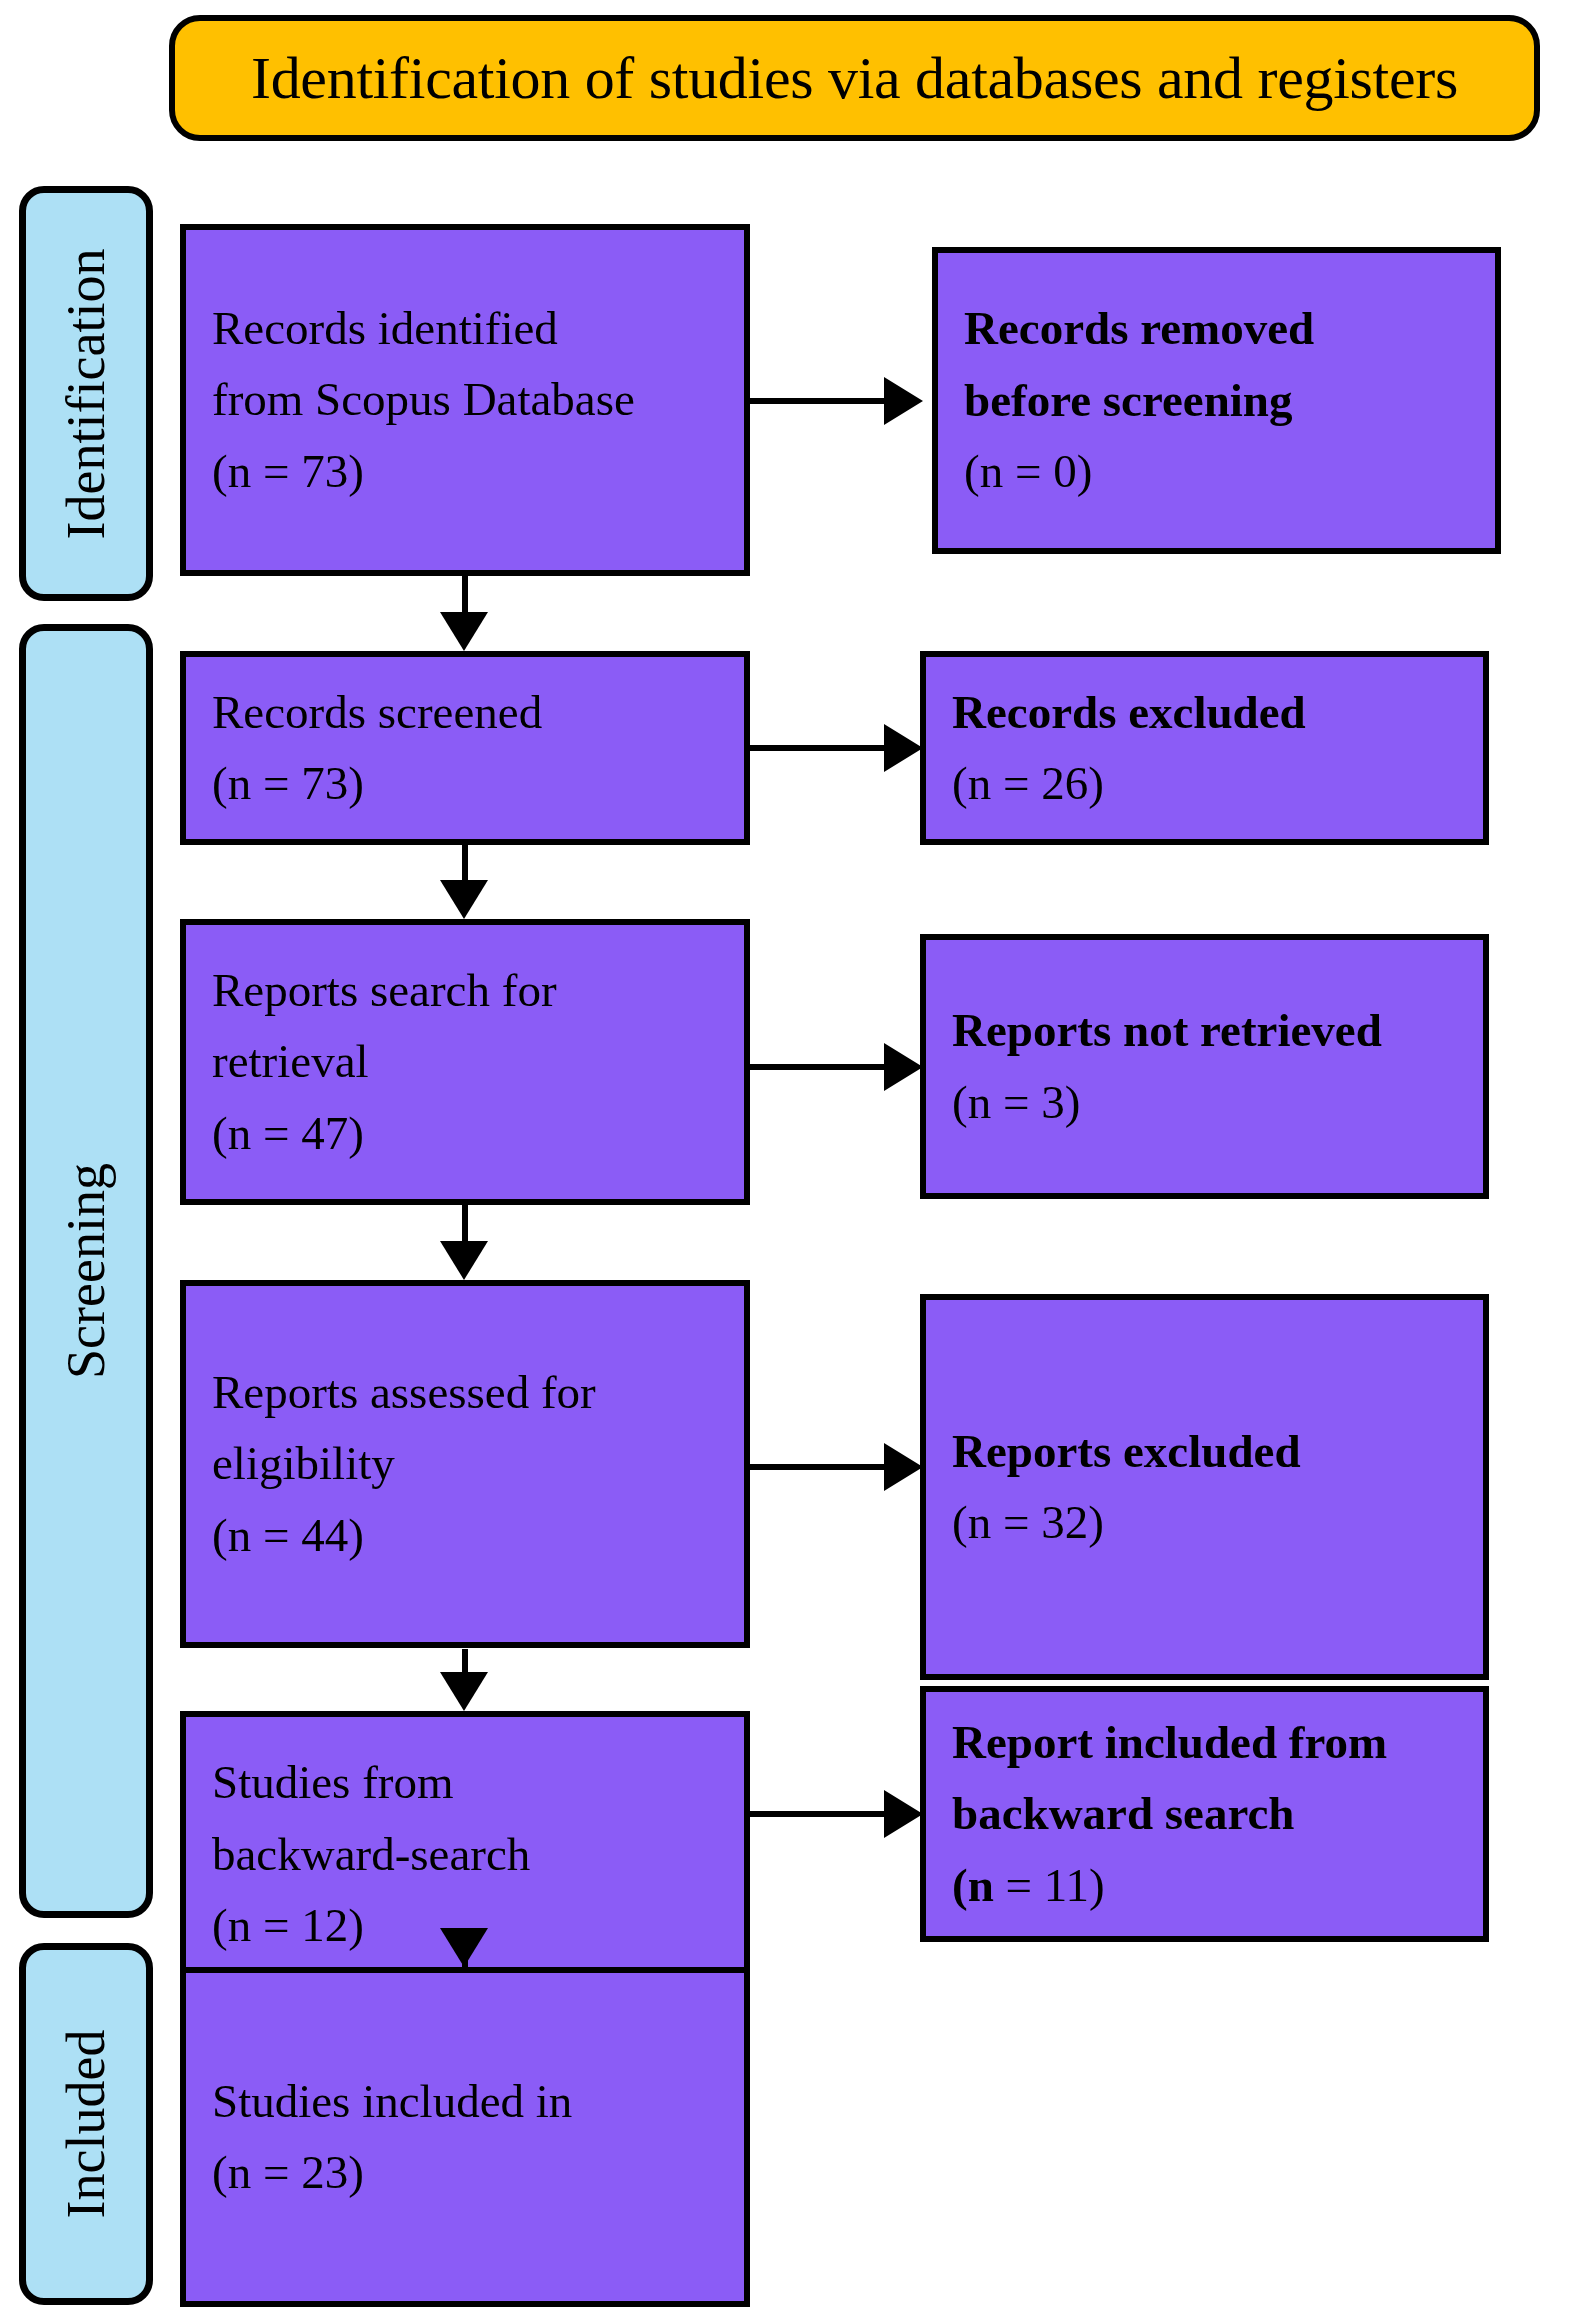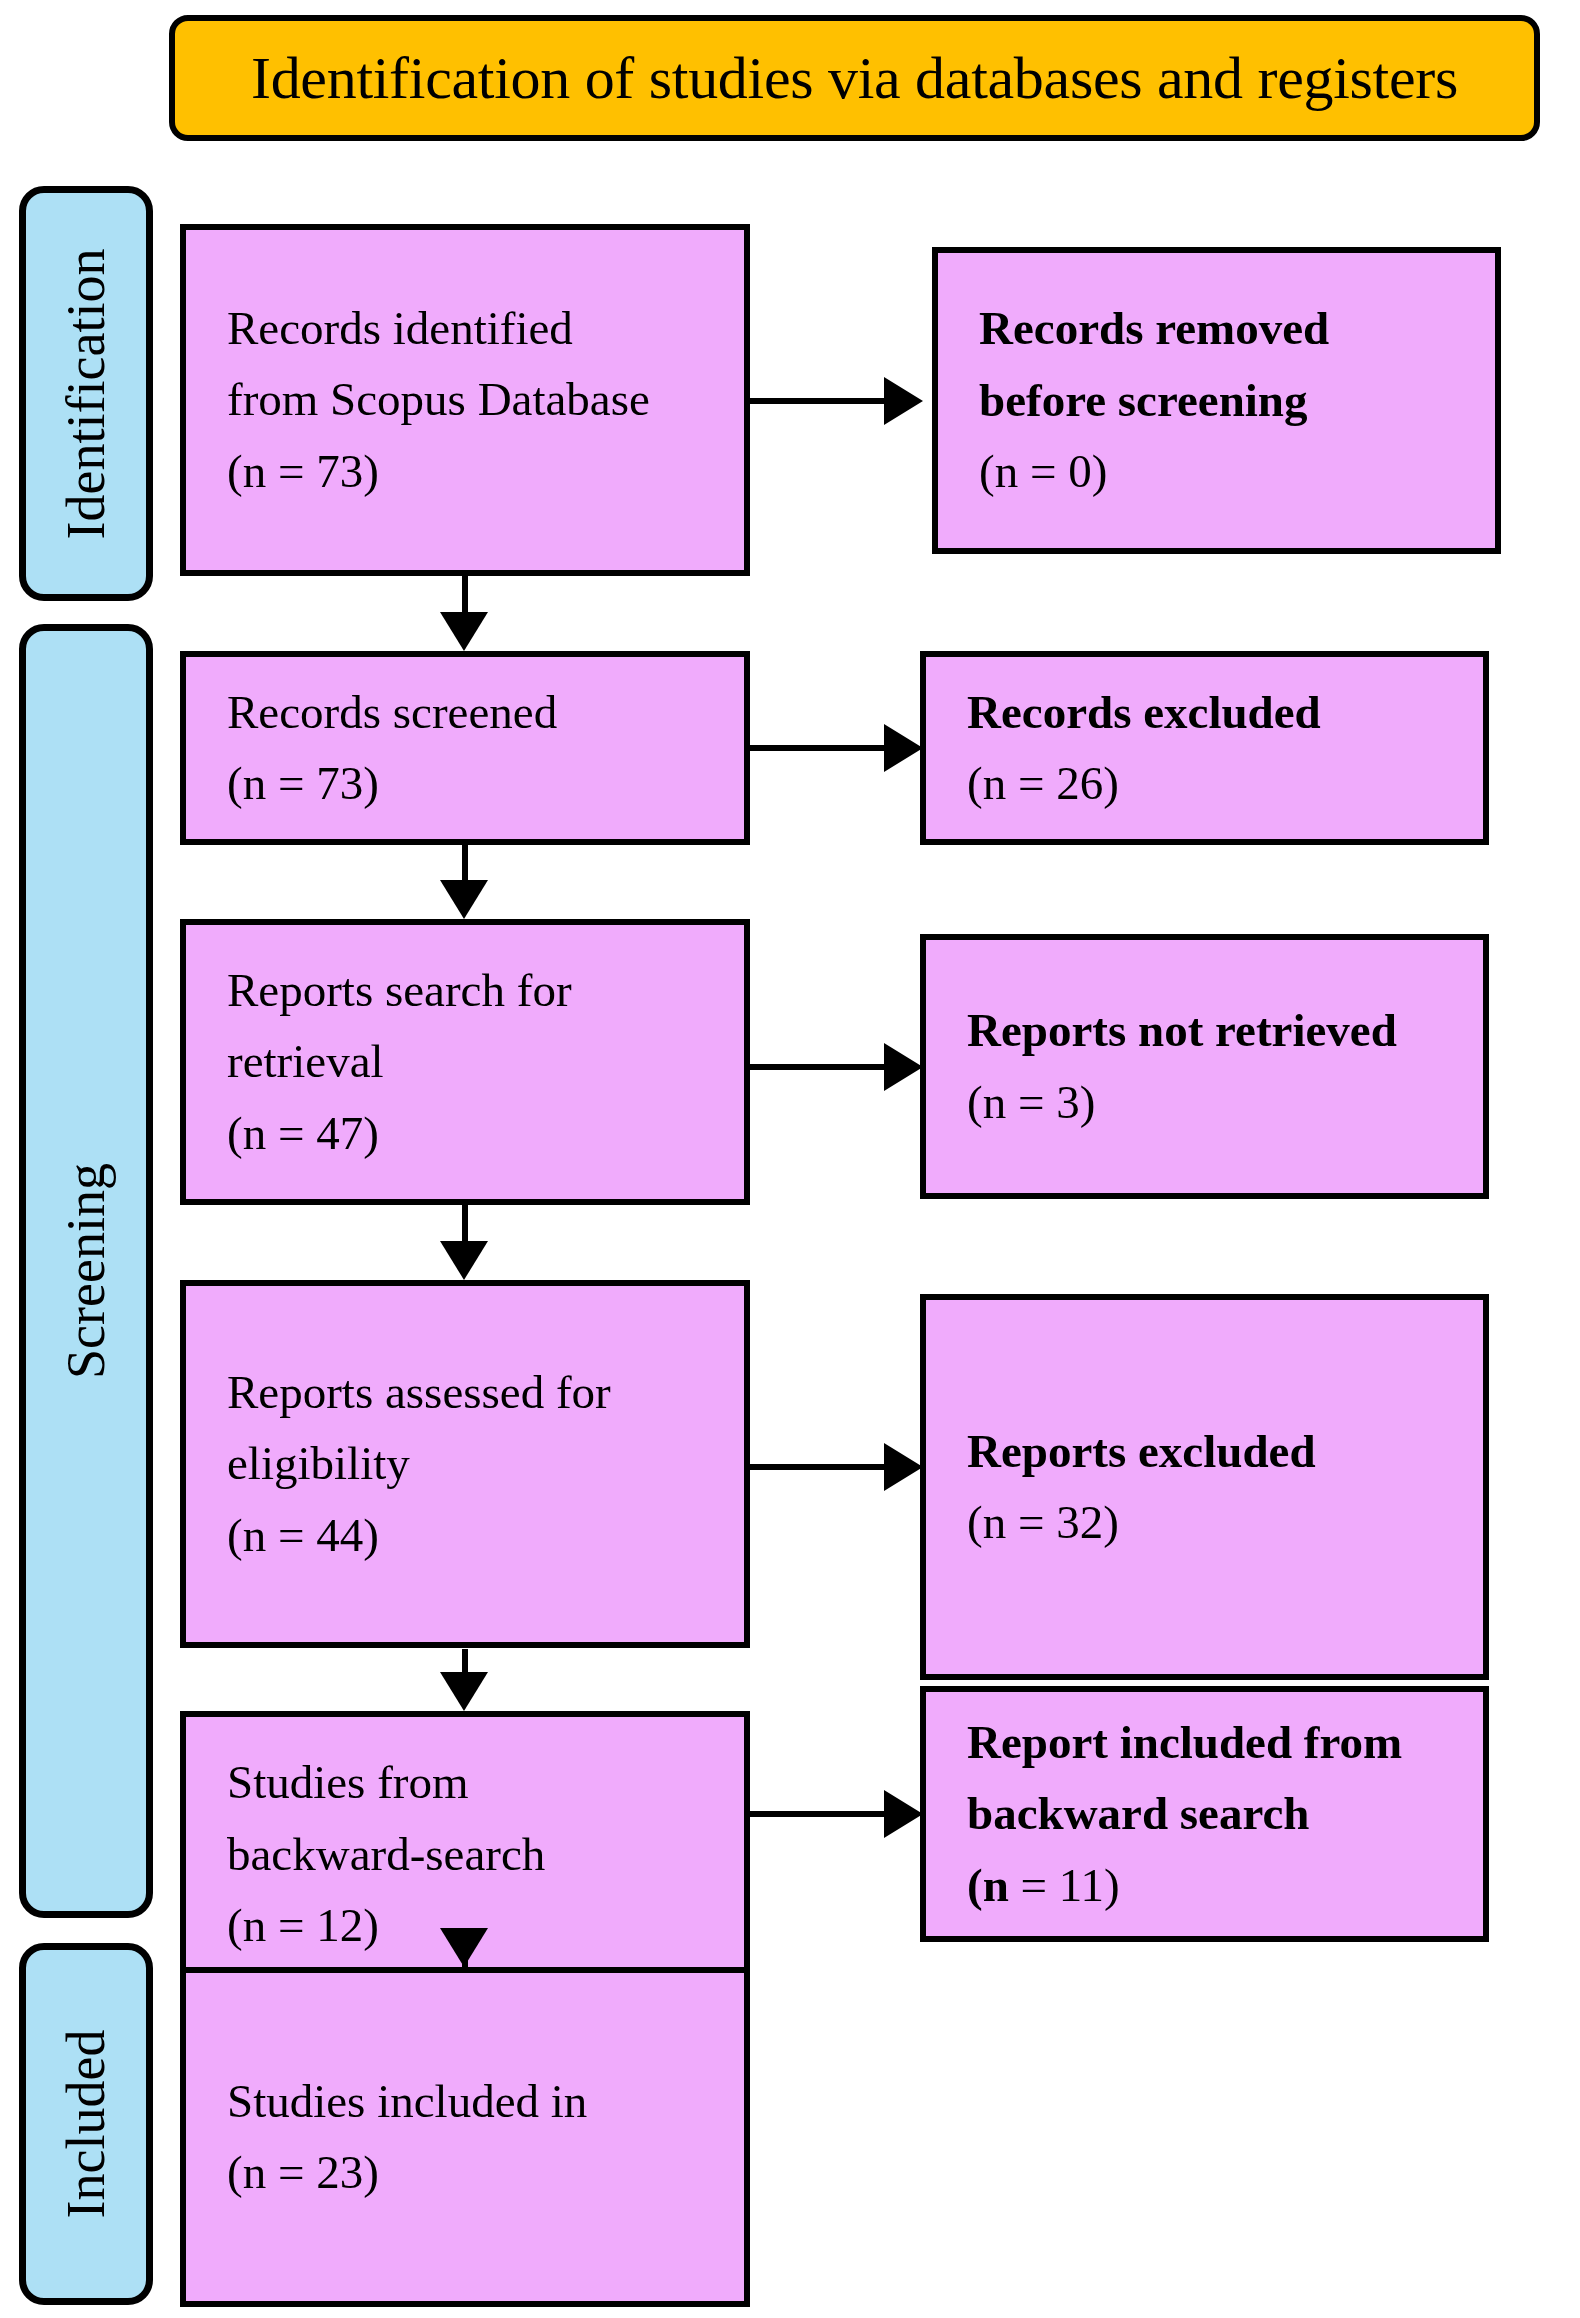--- a/index.html
+++ b/index.html
@@ -18,21 +18,21 @@
 
   
   #header-banner {
     position: absolute;
     left: 169px;
     top: 15px;
     width: 1371px;
     height: 126px;
     background: #FFC000;
     border: 6.2px solid #000000;
-    border-radius: 19px;
+    border-radius: 31px;
     box-sizing: border-box;
     display: flex;
     align-items: center;
     justify-content: center;
   }
   #header-banner .banner-text {
     font-size: 60px;
     line-height: 1;
     letter-spacing: -0.3px;
     white-space: nowrap;
@@ -58,24 +58,24 @@
     line-height: 1;
     letter-spacing: 0px;
   }
   #stage-identification { top: 186px;  height: 415px; }
   #stage-screening     { top: 624px; height: 1294px; }
   #stage-included      { top: 1943px; height: 362px; }
 
   
   .flow-box {
     position: absolute;
-    background: #f0abfc;
+    background: #8b5cf6;
     border: 6.9px solid #000000;
     box-sizing: border-box;
-    padding: 0 41px;
+    padding: 0 26px;
     display: flex;
     flex-direction: column;
     justify-content: center;
   }
   .flow-box .line {
     font-size: 47px;
     line-height: 1.52;
     white-space: nowrap;
   }
   .flow-box.emph .line.label { font-weight: bold; }

